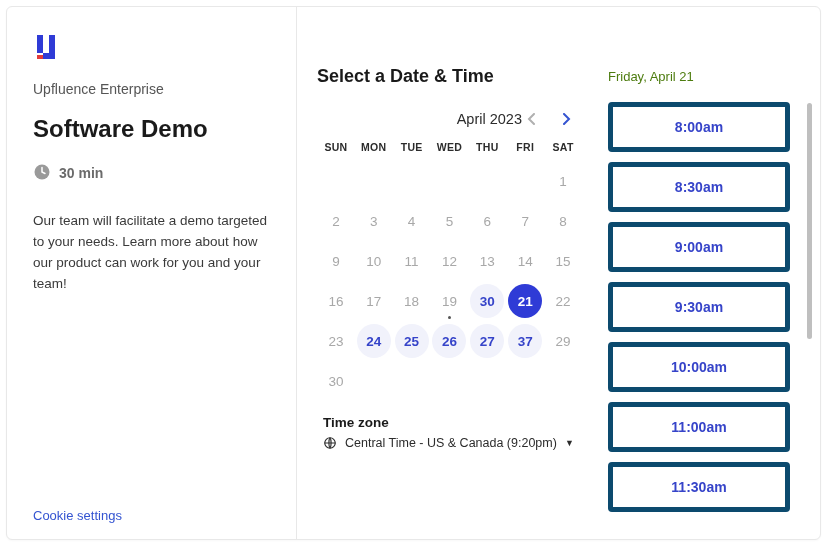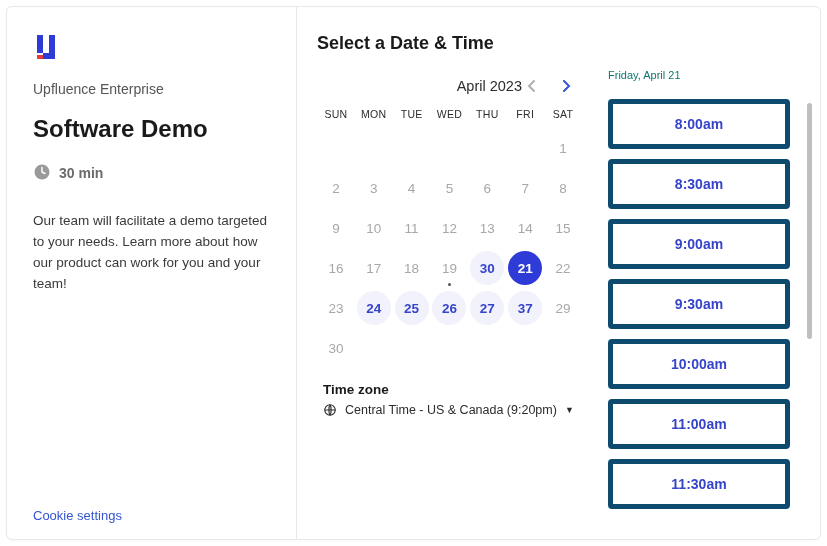--- a/index.html
+++ b/index.html
@@ -62,40 +62,41 @@
     }
     
     .middle {
       width: 295px;
       padding: 26px 10px 16px 20px;
     }
     .page-title {
       font-size: 18px;
       font-weight: 700;
       margin-bottom: 22px;
+      margin-top: 33px;
     }
     .cal-head {
       display: flex;
       align-items: center;
       justify-content: flex-end;
       padding: 0 6px 12px 6px;
     }
     .month-label { font-size: 14.5px; color: #2c2c2c; }
     .nav { display: flex; gap: 14px; }
     .chev { cursor: pointer; color: #b0b0b0; padding: 4px; }
     .chev.active { color: #3454d1; }
     .chev svg { width: 12px; height: 12px; display: block; }
     .dow-row, .week-row {
       display: grid;
       grid-template-columns: repeat(7, 1fr);
       text-align: center;
     }
     .dow {
       font-size: 10.5px;
-      font-weight: 400;
+      font-weight: 700;
       color: #2c2c2c;
       padding-bottom: 8px;
       letter-spacing: .3px;
     }
     .cell {
       height: 40px;
       display: flex;
       align-items: center;
       justify-content: center;
       position: relative;
@@ -133,22 +134,22 @@
     }
     .globe-icon { width: 14px; height: 14px; color: #2c2c2c; }
     .caret-down { font-size: 9px; color: #2c2c2c; }
     
     .right {
       flex: 1;
       padding: 62px 8px 0 16px;
       position: relative;
     }
     .sel-date {
-      font-size: 11px;
-      color: #0f766e;
+      font-size: 13px;
+      color: #4d7c0f;
       margin-bottom: 18px;
     }
     .slots {
       height: 420px;
       overflow: hidden;
       padding-right: 22px;
     }
     .slot {
       border: 5px solid #0c4a6e;
       color: #3644c9;

